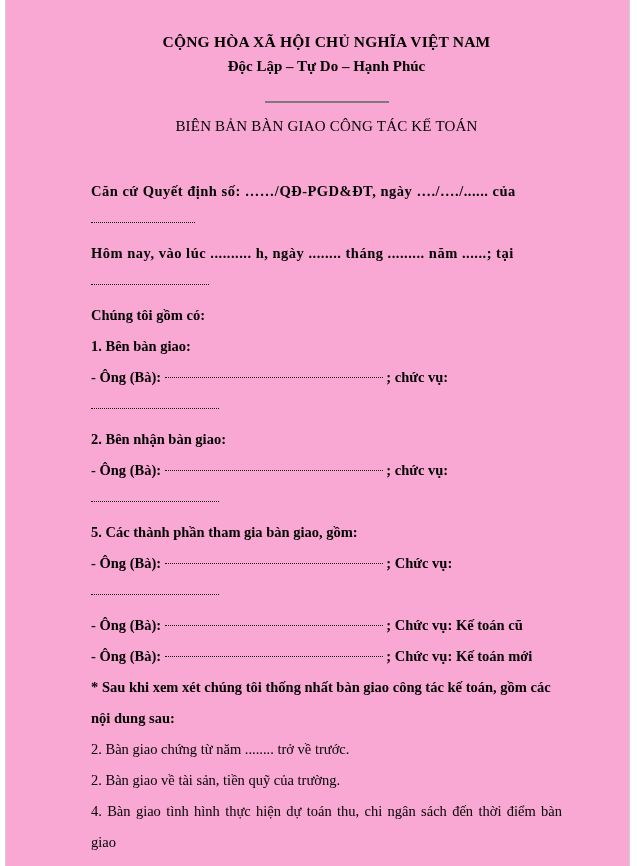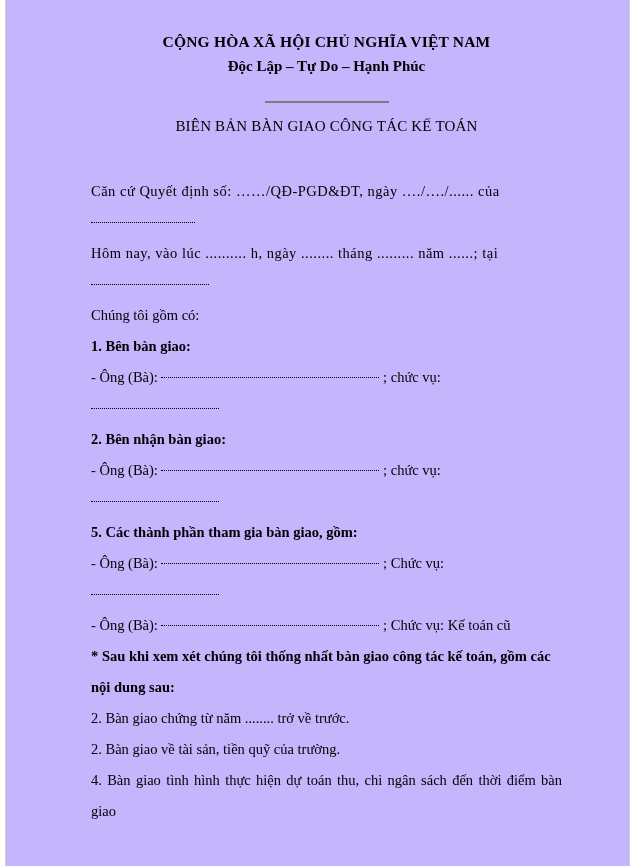--- a/index.html
+++ b/index.html
@@ -17,21 +17,21 @@
     color: #000000;
   }
 
   
   .page-sheet {
     position: absolute;
     left: 5px;
     top: 0;
     width: 625px;
     height: 866px;
-    background: #c4b5fd;
+    background: #f9a8d4;
     border-left: 1px solid #cfcfcf;
     border-right: 1px solid #cfcfcf;
     box-sizing: border-box;
     padding-left: 8px;
   }
 
   .page-body {
     position: absolute;
     left: 85px;   
     top: 0;
@@ -77,20 +77,21 @@
   }
 
   
   .body-block {
     margin-top: 41px;
   }
   p.line {
     margin: 0 0 0 0;
     font-size: 14.5px;
     line-height: 31px;
+    font-weight: bold;
   }
   p.line + p.line {
     margin-top: 0;
   }
 
   .bold {
     font-weight: bold;
   }
   .justified {
     text-align: justify;
@@ -182,20 +183,26 @@
         <span class="dotfill fill-chuc"></span>
       </p>
 
       <p class="line">
         <span>- Ông (Bà):</span>
         <span class="dotfill fill-220"></span>
         <span>; Chức vụ:</span>
         <span>Kế toán cũ</span>
       </p>
 
+      <p class="line">
+        <span>- Ông (Bà):</span>
+        <span class="dotfill fill-220"></span>
+        <span>; Chức vụ:</span>
+        <span>Kế toán mới</span>
+      </p>
     </div>
 
     <p class="wrapline bold">* Sau khi xem xét chúng tôi thống nhất bàn giao công tác kế toán, gồm các nội dung sau:</p>
 
     <div>
       <p class="wrapline">2. Bàn giao chứng từ năm ........ trở về trước.</p>
       <p class="wrapline">2. Bàn giao về tài sản, tiền quỹ của trường.</p>
       <p class="wrapline justified">4. Bàn giao tình hình thực hiện dự toán thu, chi ngân sách đến thời điểm bàn giao</p>
 
     </div>

